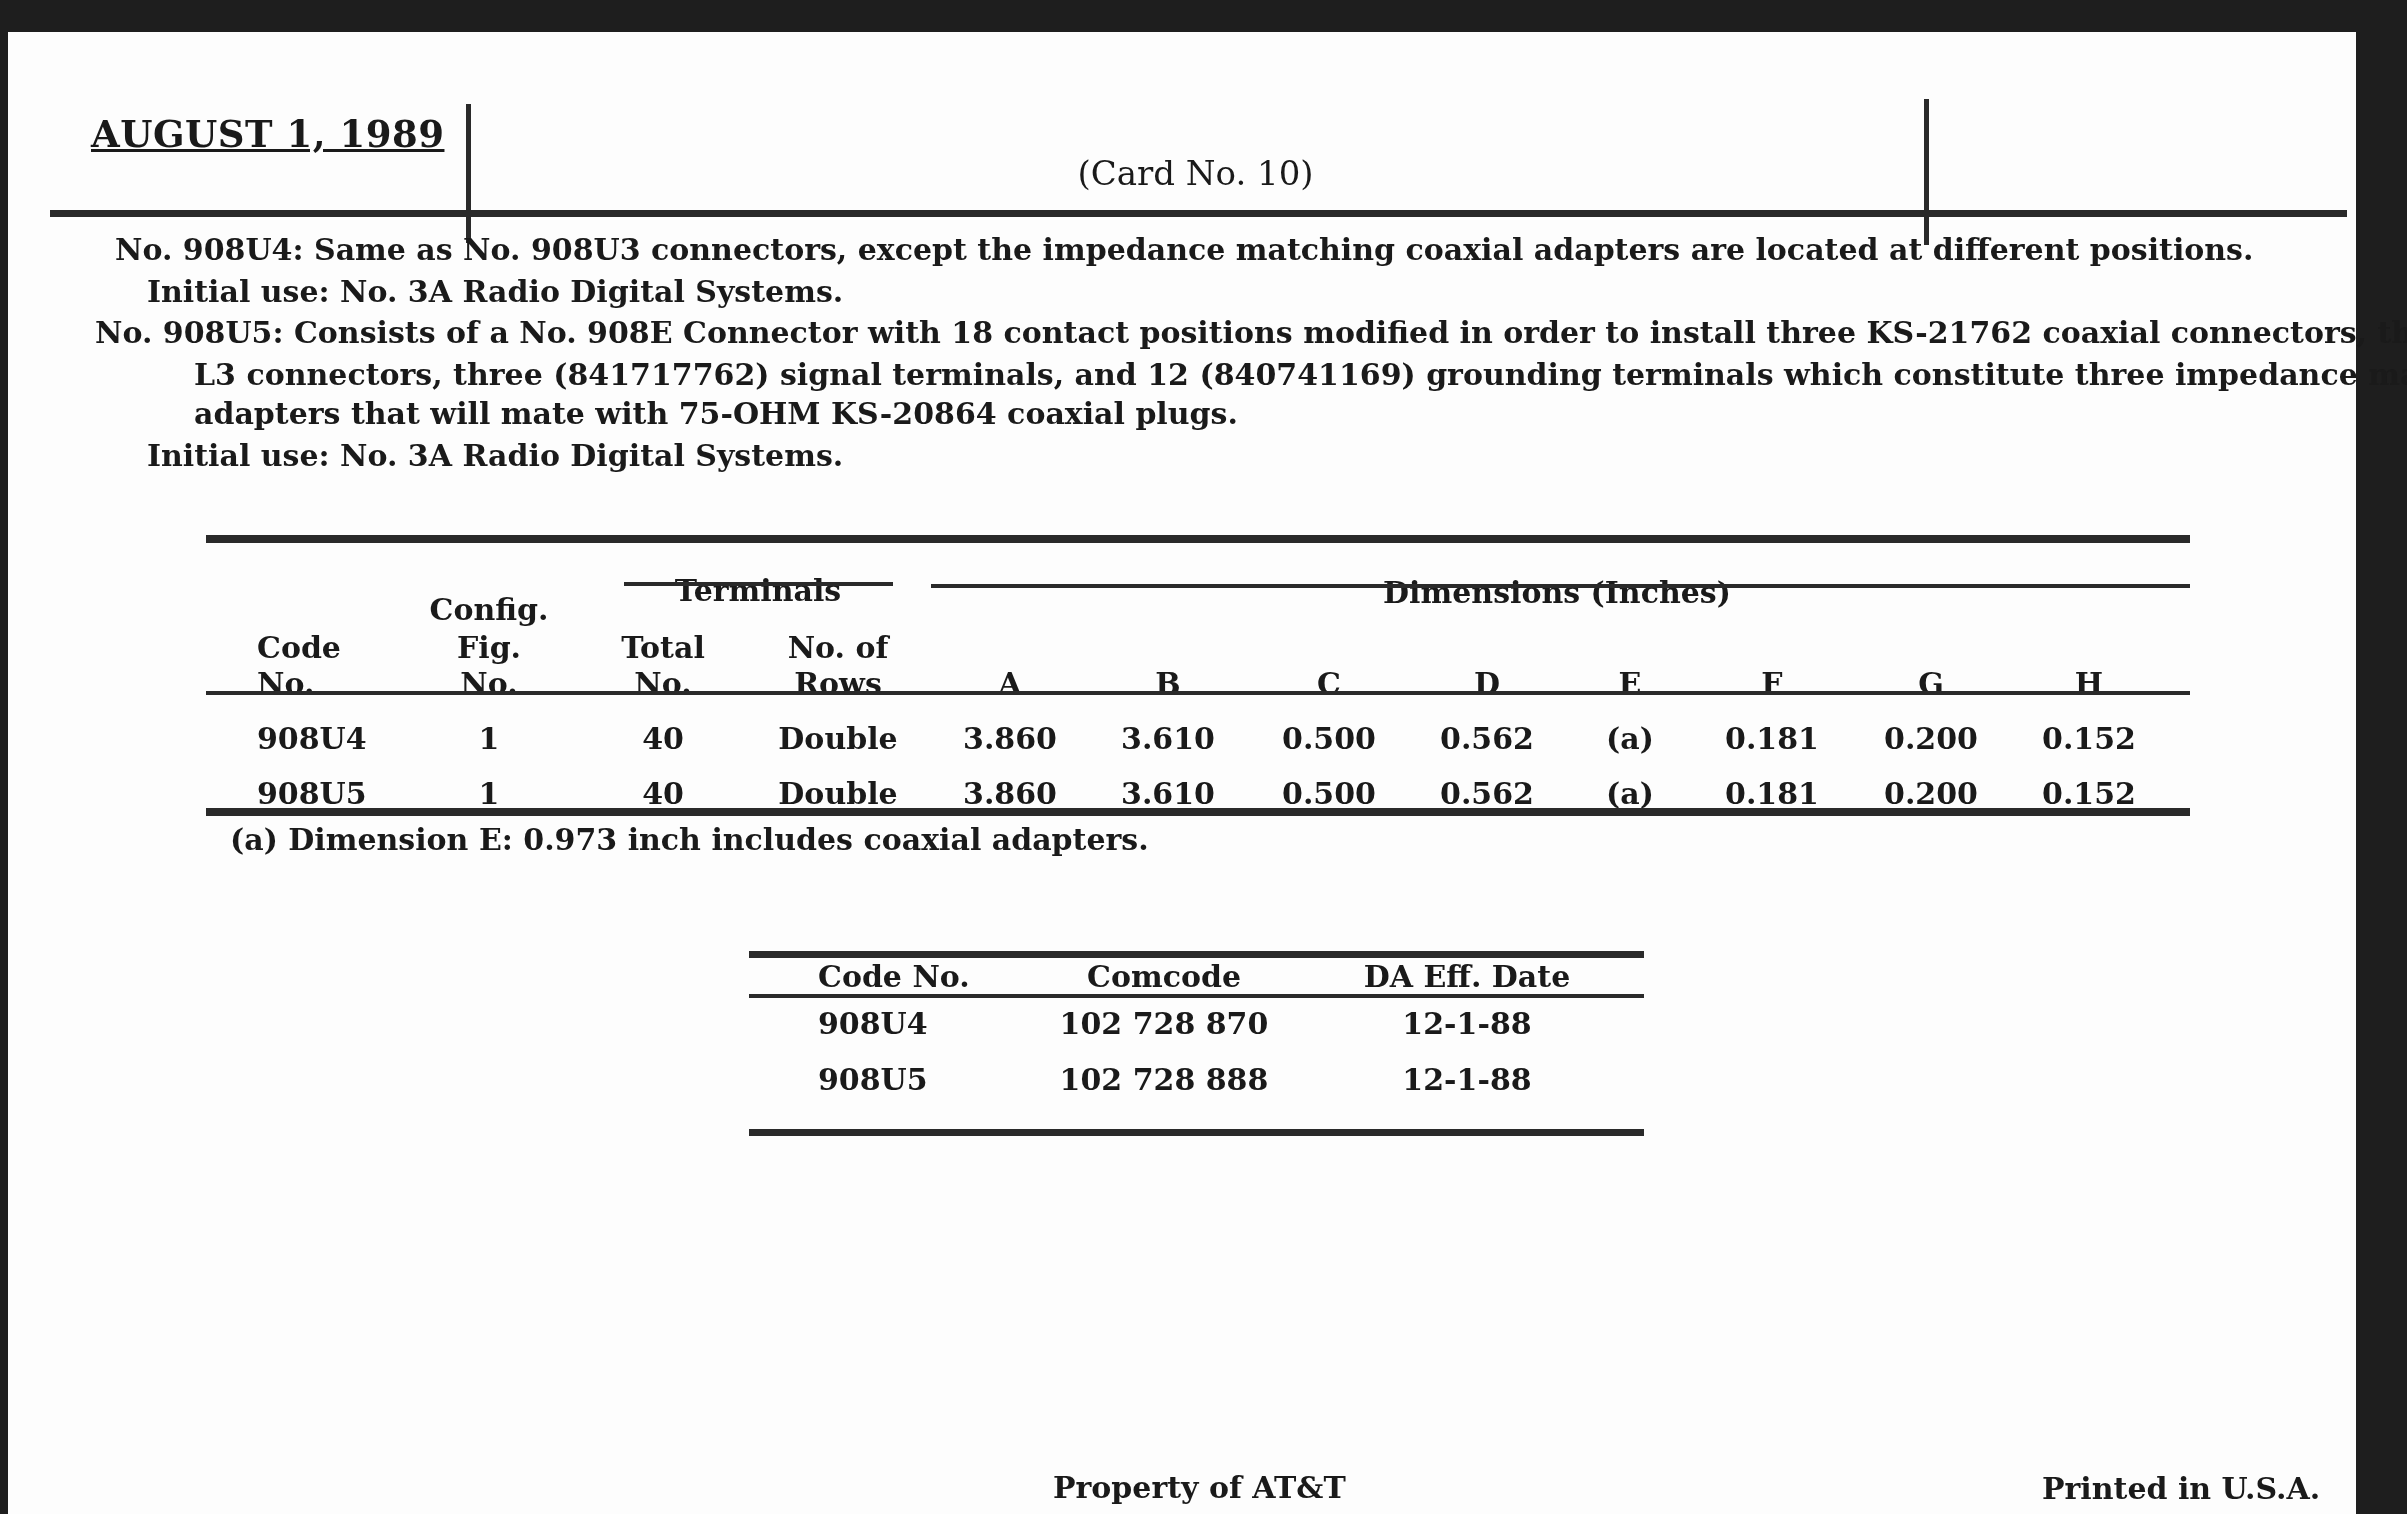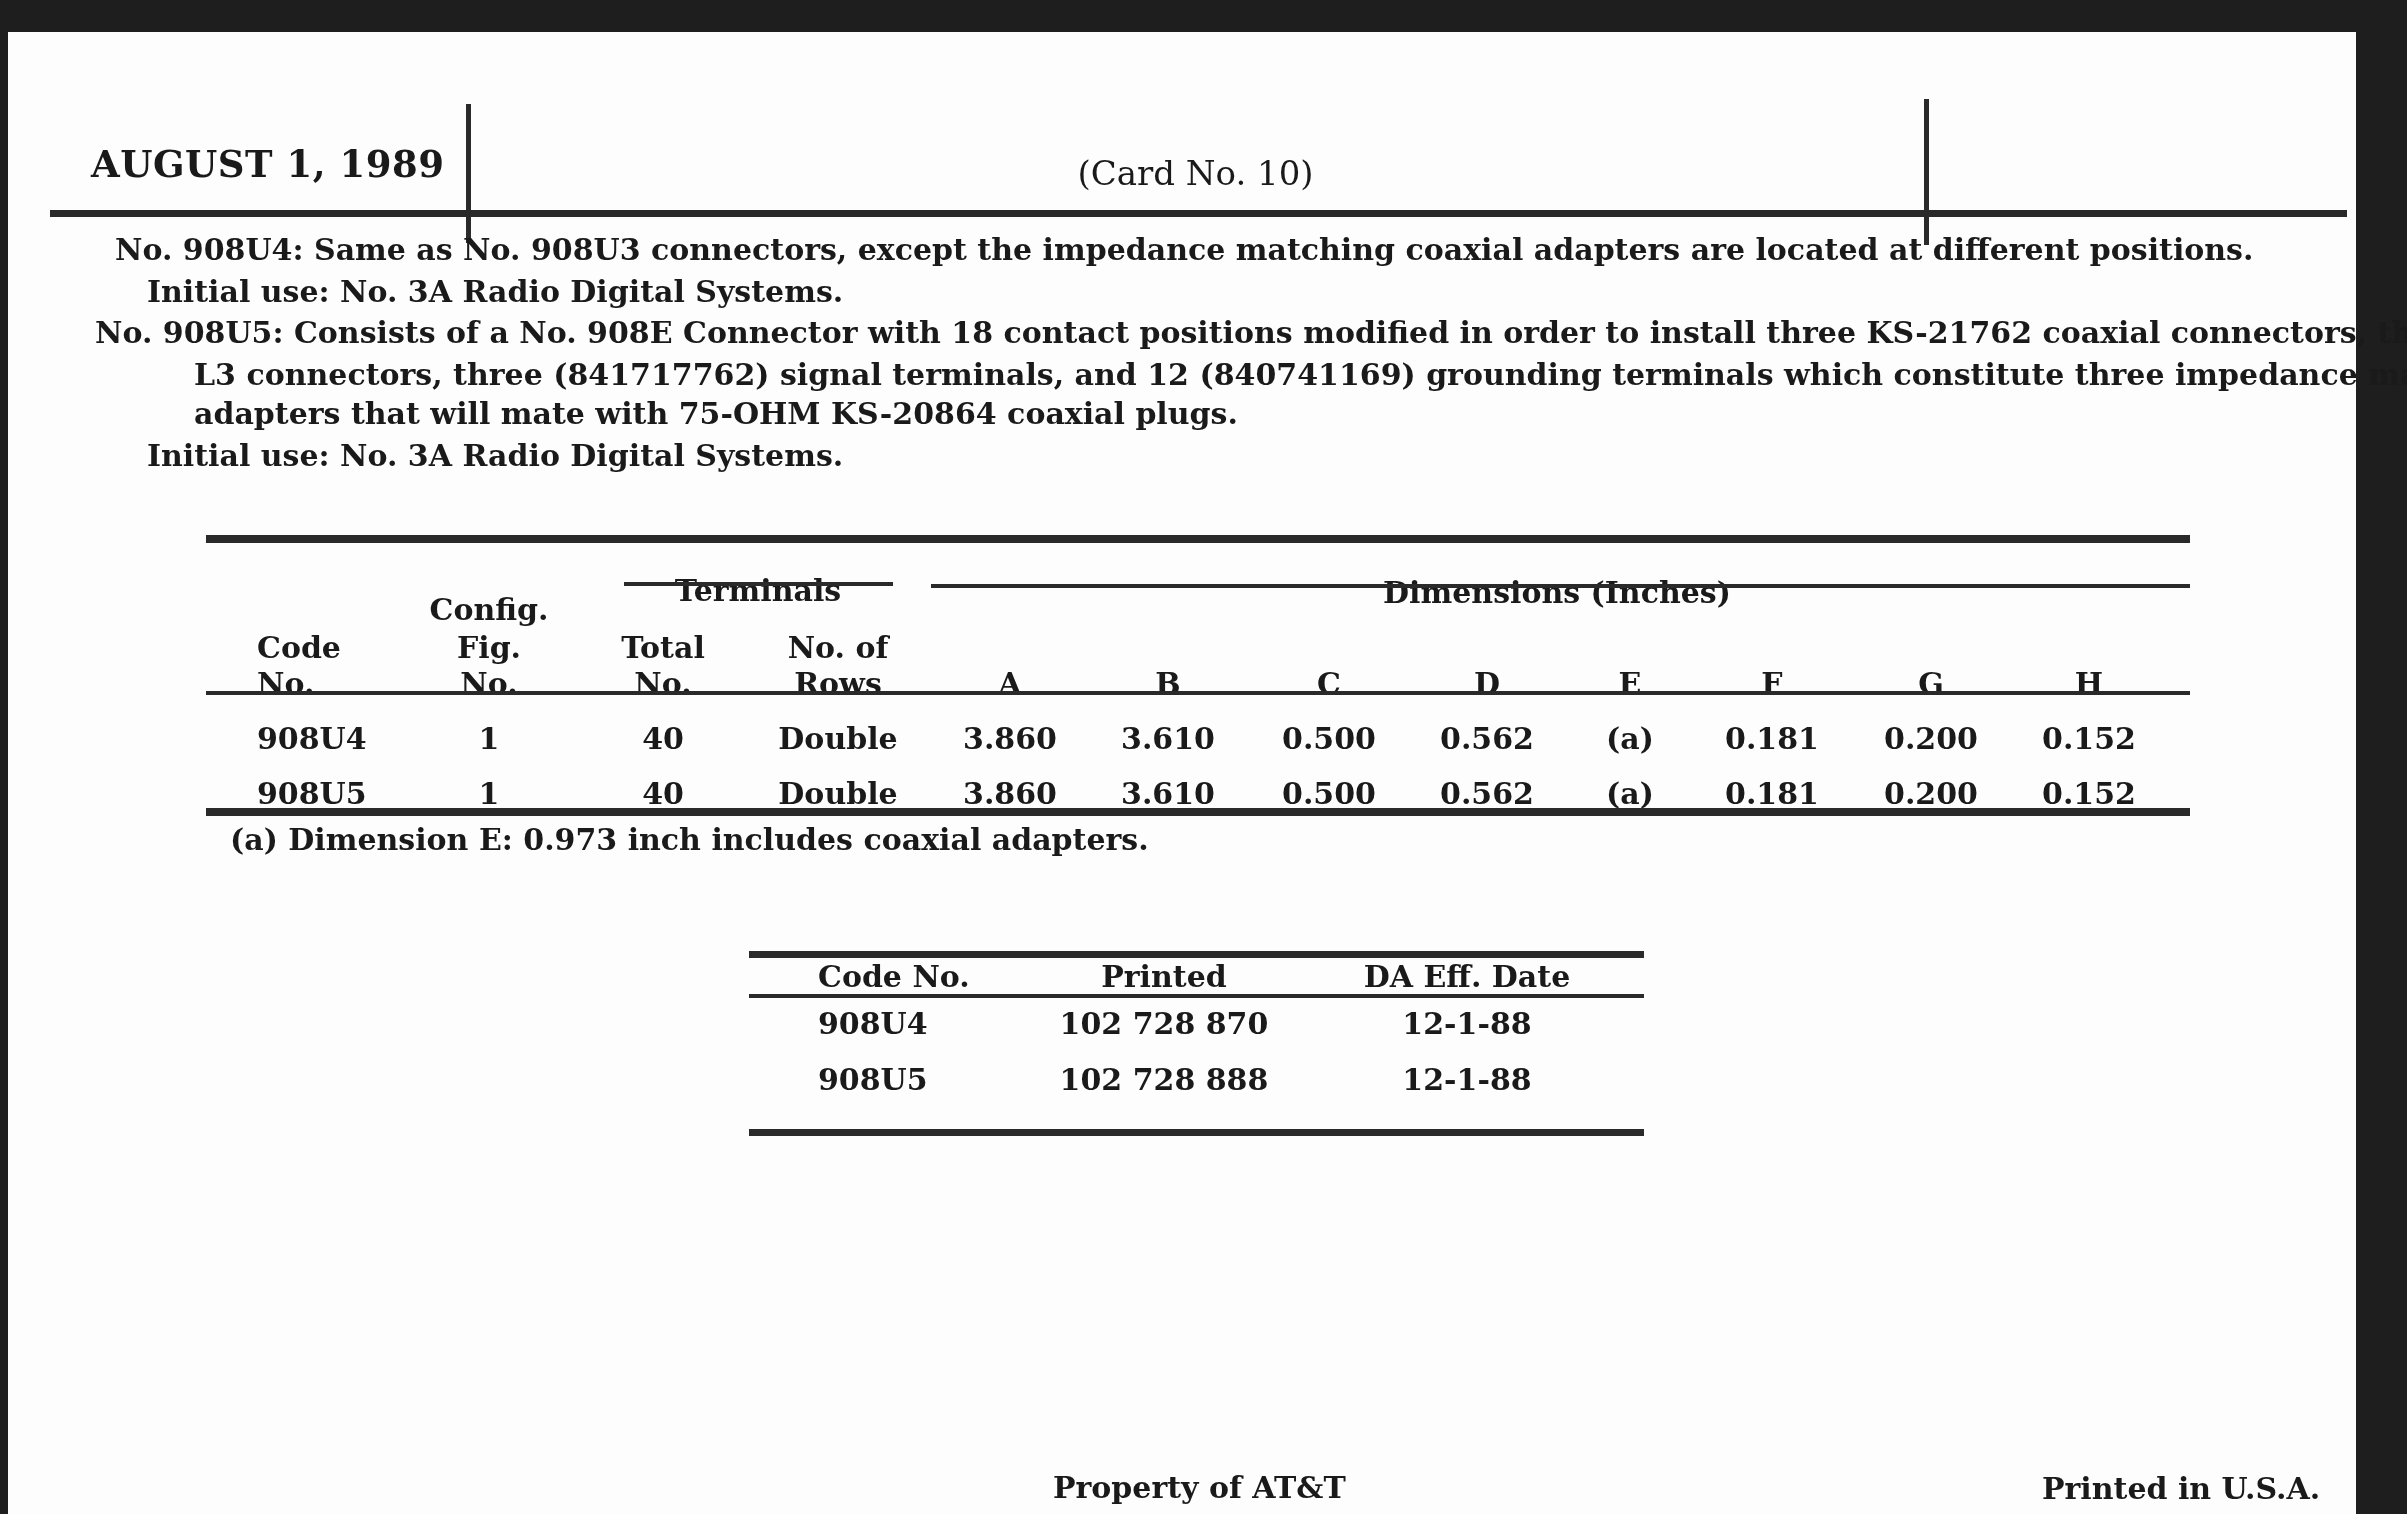--- a/index.html
+++ b/index.html
@@ -12,22 +12,22 @@
   }
   .page {
     position: absolute; left: 8px; top: 32px;
     width: 2348px; height: 1483px;
     background: #fdfdfd;
   }
   .abs { position: absolute; }
 
   
   .date {
-    left: 83px; top: 110px; font-size: 37px; font-weight: bold;
-    letter-spacing: 0.5px; white-space: nowrap;
+    left: 83px; top: 80px; font-size: 37px; font-weight: bold;
+    letter-spacing: 0.5px; white-space: nowrap; text-decoration: underline;
   }
   .vline { width: 5px; background: #2a2a2a; }
   .vl1 { left: 458px; top: 72px; height: 139px; }
   .vl2 { left: 1916px; top: 67px; height: 146px; }
   .title {
     left: 465px; width: 1445px; top: 71px; text-align: center;
     font-size: 46px; font-weight: bold; letter-spacing: 1px; white-space: nowrap;
   }
   .subtitle {
     left: 465px; width: 1445px; top: 121px; text-align: center;
@@ -141,21 +141,21 @@
         </div>
       </div>
     <div class="abs tbl-rule t-bot"></div>
     <div class="abs footnote">(a)  Dimension E: 0.973 inch includes coaxial adapters.</div>
   </div>
 
   <div>
     <div class="abs tbl-rule c-top"></div>
     <div id="cc-headers">
         <div class="abs cell" style="left: 810px; top: 927px;">Code No.</div>
-        <div class="abs cell c-center" style="left: 1156px; top: 927px;">Printed</div>
+        <div class="abs cell c-center" style="left: 1156px; top: 927px;">Comcode</div>
         <div class="abs cell c-center" style="left: 1459px; top: 927px;">DA Eff. Date</div>
       </div>
     <div class="abs tbl-rule c-head"></div>
     <div id="cc-rows">
         <div>
           <div class="abs cell" style="left: 810px; top: 974px;">908U4</div>
           <div class="abs cell c-center" style="left: 1156px; top: 974px;">102 728 870</div>
           <div class="abs cell c-center" style="left: 1459px; top: 974px;">12-1-88</div>
         </div>
         <div>

